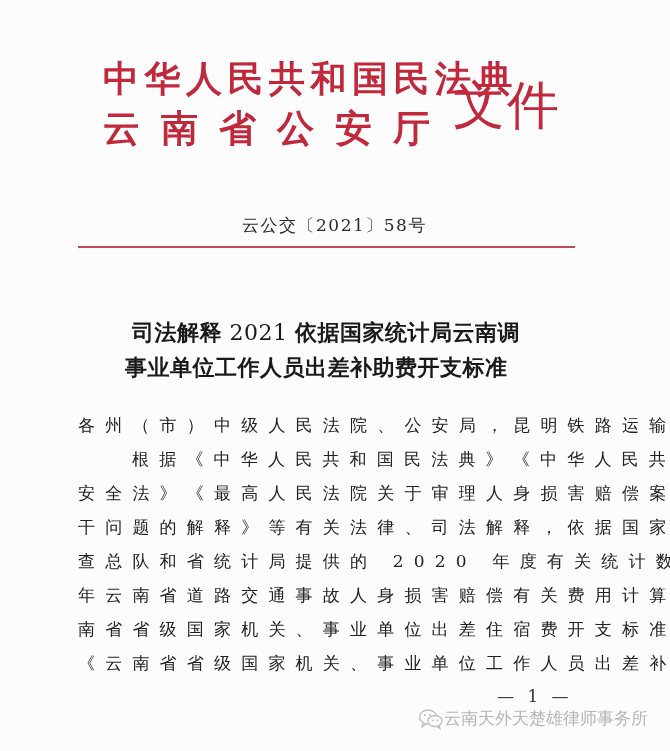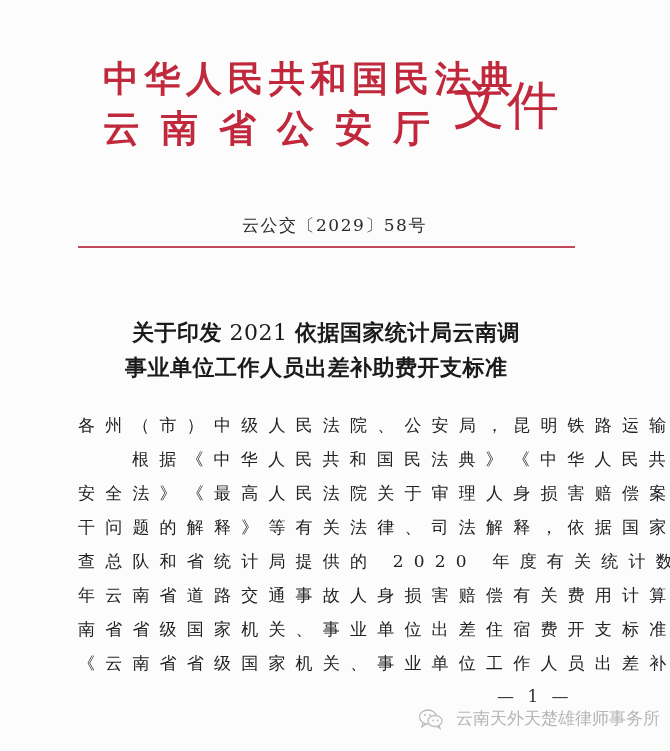--- a/index.html
+++ b/index.html
@@ -101,41 +101,41 @@
     color: #333;
     letter-spacing: 4px;
   }
 
   
   #watermark {
     left: 418px;
     top: 707px;
     display: flex;
     align-items: center;
-    gap: 12px;
+    gap: 0;
     color: #b5b5b5;
     font-family: "DejaVu Sans", "Liberation Sans", sans-serif;
     font-size: 17px;
     white-space: nowrap;
   }
   #wm-icon { width: 26px; height: 22px; }
 </style>
 </head>
 <body>
 
 <div class="header-line" id="hdr1">中华人民共和国民法典</div>
 <div class="header-line" id="hdr2">云南省公安厅</div>
 <div class="header-line" id="hdr-doc">文件</div>
 
-<div class="abs" id="docno">云公交〔2029〕58号</div>
+<div class="abs" id="docno">云公交〔2021〕58号</div>
 
 <div class="abs" id="red-rule"></div>
 
 <div class="title" id="title1">
-  <span>关于印发</span><span class="num"> 2021 </span><span>依据国家统计局云南调</span>
+  <span>司法解释</span><span class="num"> 2021 </span><span>依据国家统计局云南调</span>
 </div>
 <div class="title" id="title2">事业单位工作人员出差补助费开支标准</div>
 
 <div class="body-line" style="top:414px;">各州（市）中级人民法院、公安局，昆明铁路运输中级法院：</div>
 <div class="body-line indent" style="top:448px;">根据《中华人民共和国民法典》《中华人民共和国道路交通</div>
 <div class="body-line" style="top:482px;">安全法》《最高人民法院关于审理人身损害赔偿案件适用法律若</div>
 <div class="body-line" style="top:516px;">干问题的解释》等有关法律、司法解释，依据国家统计局云南调</div>
 <div class="body-line" style="top:550px;">查总队和省统计局提供的 2020 年度有关统计数据，现将《2021</div>
 <div class="body-line" style="top:584px;">年云南省道路交通事故人身损害赔偿有关费用计算标准》及《云</div>
 <div class="body-line" style="top:618px;">南省省级国家机关、事业单位出差住宿费开支标准》（附件 1）</div>

